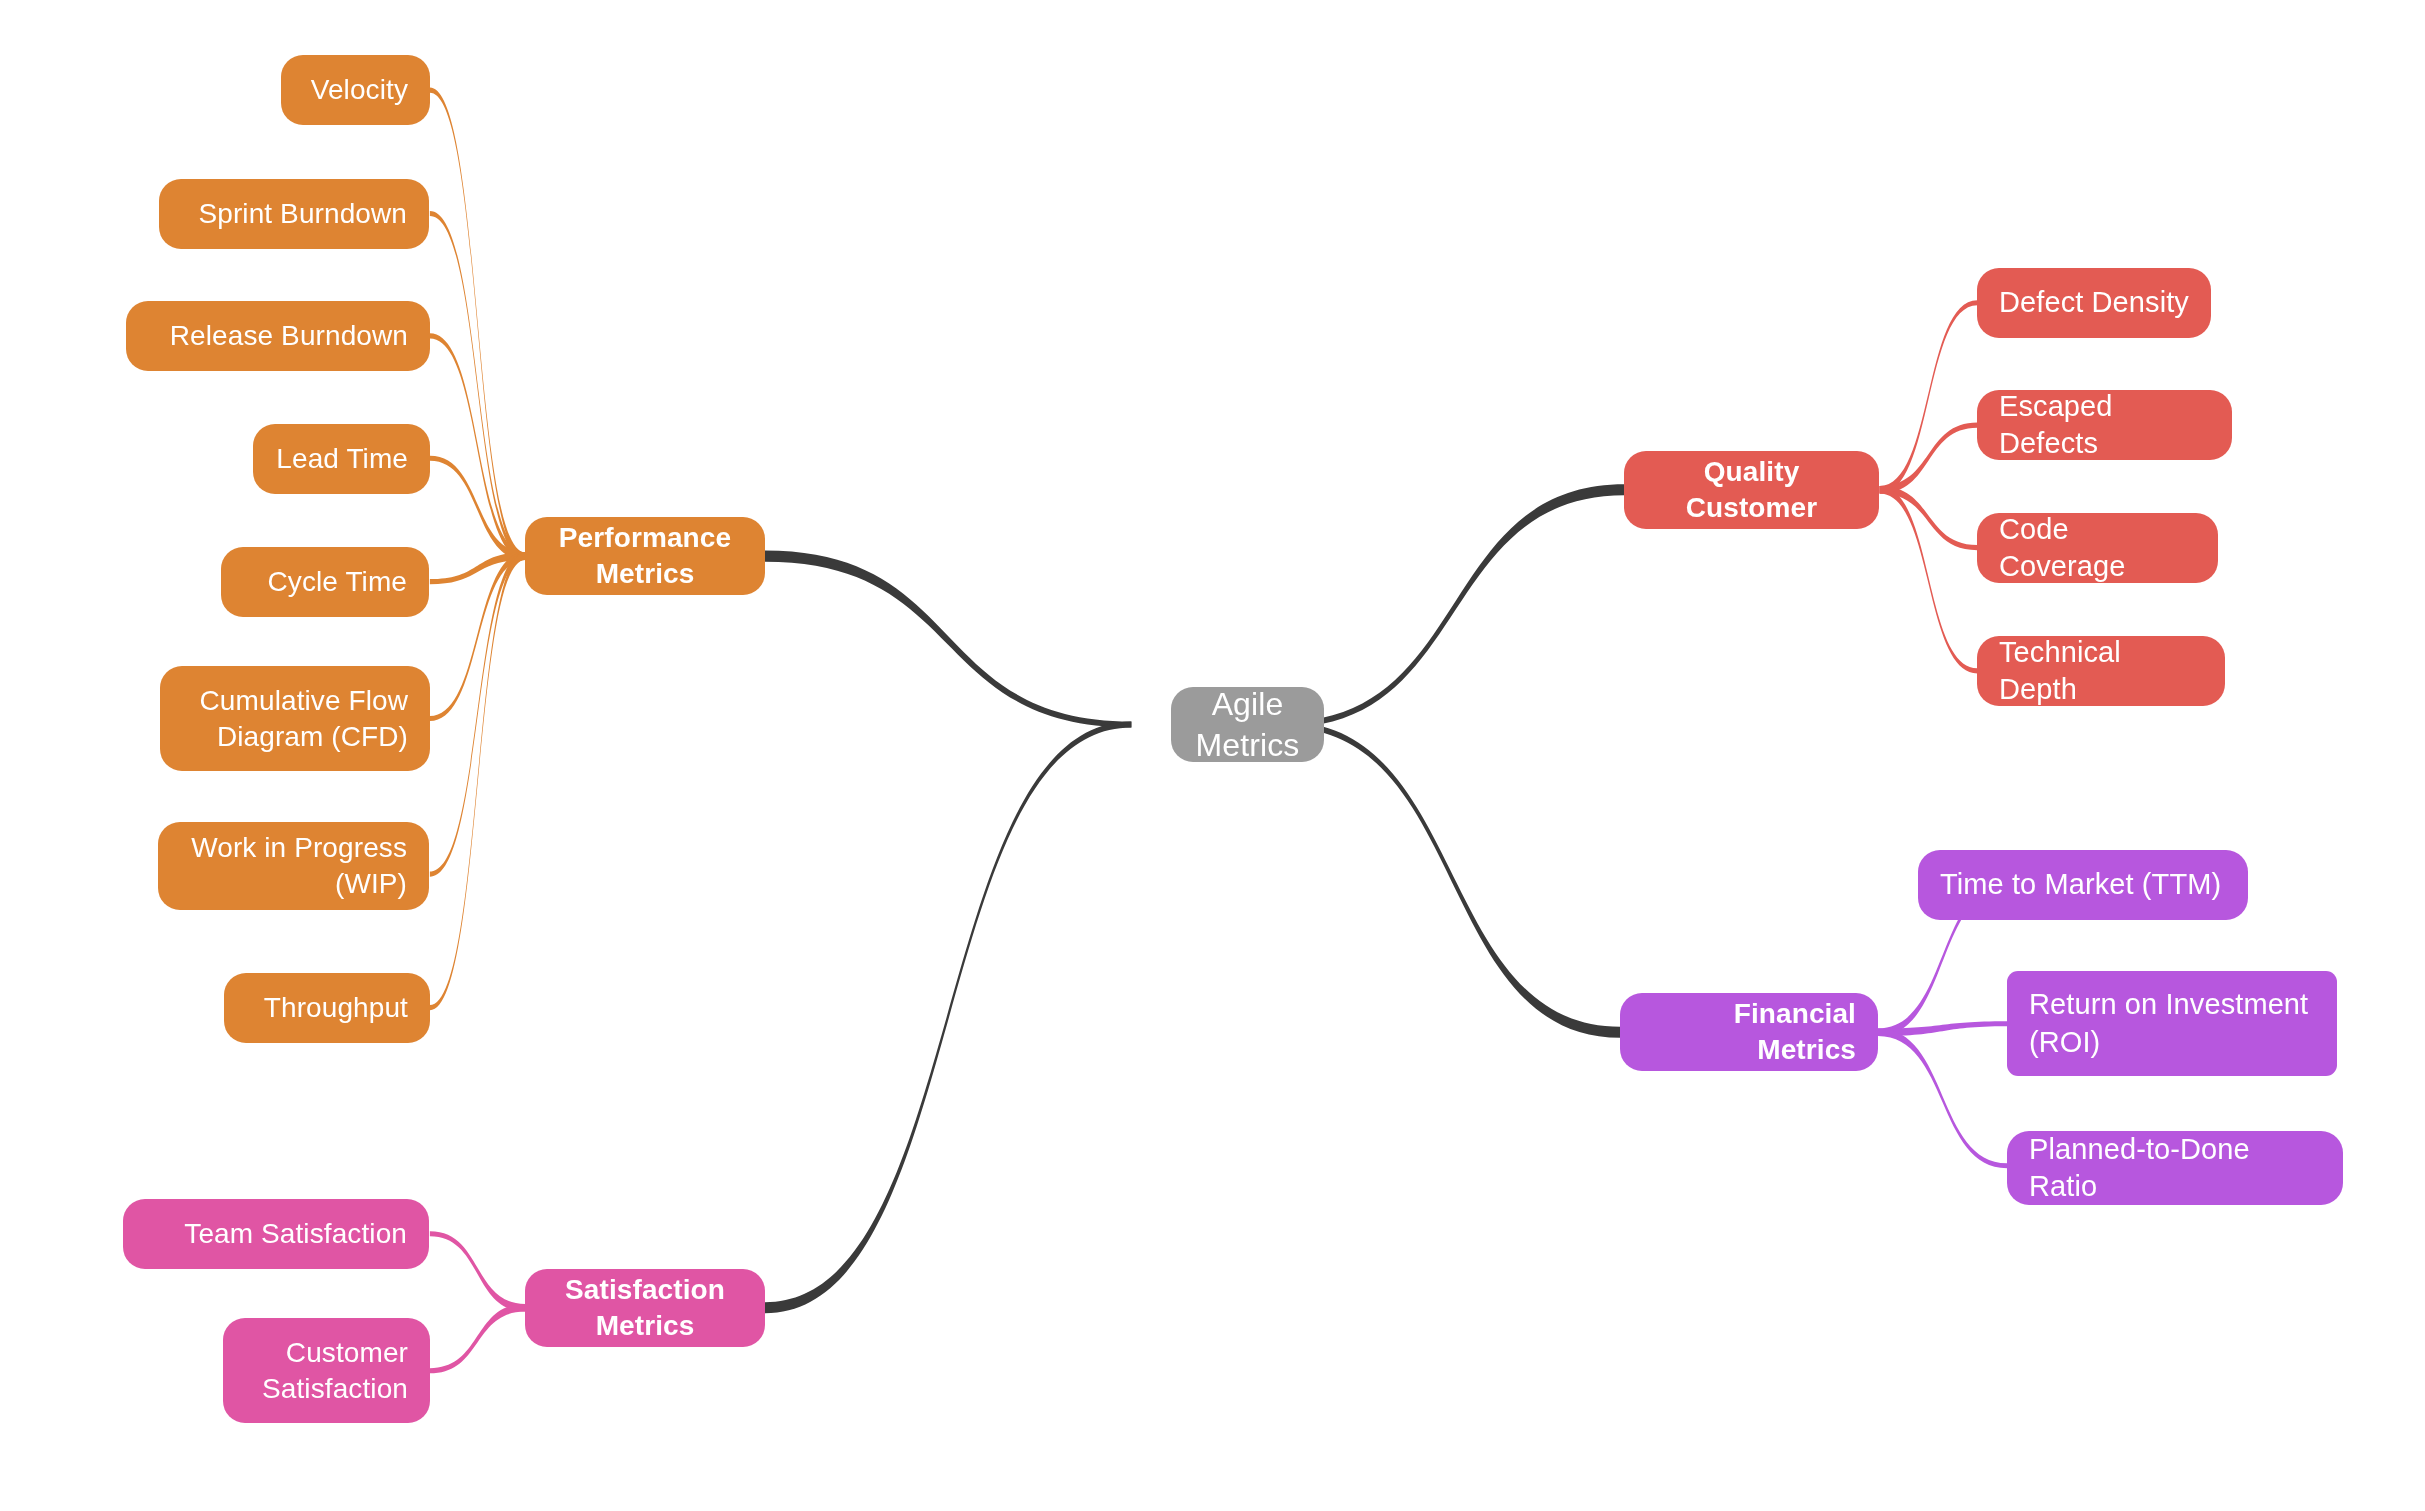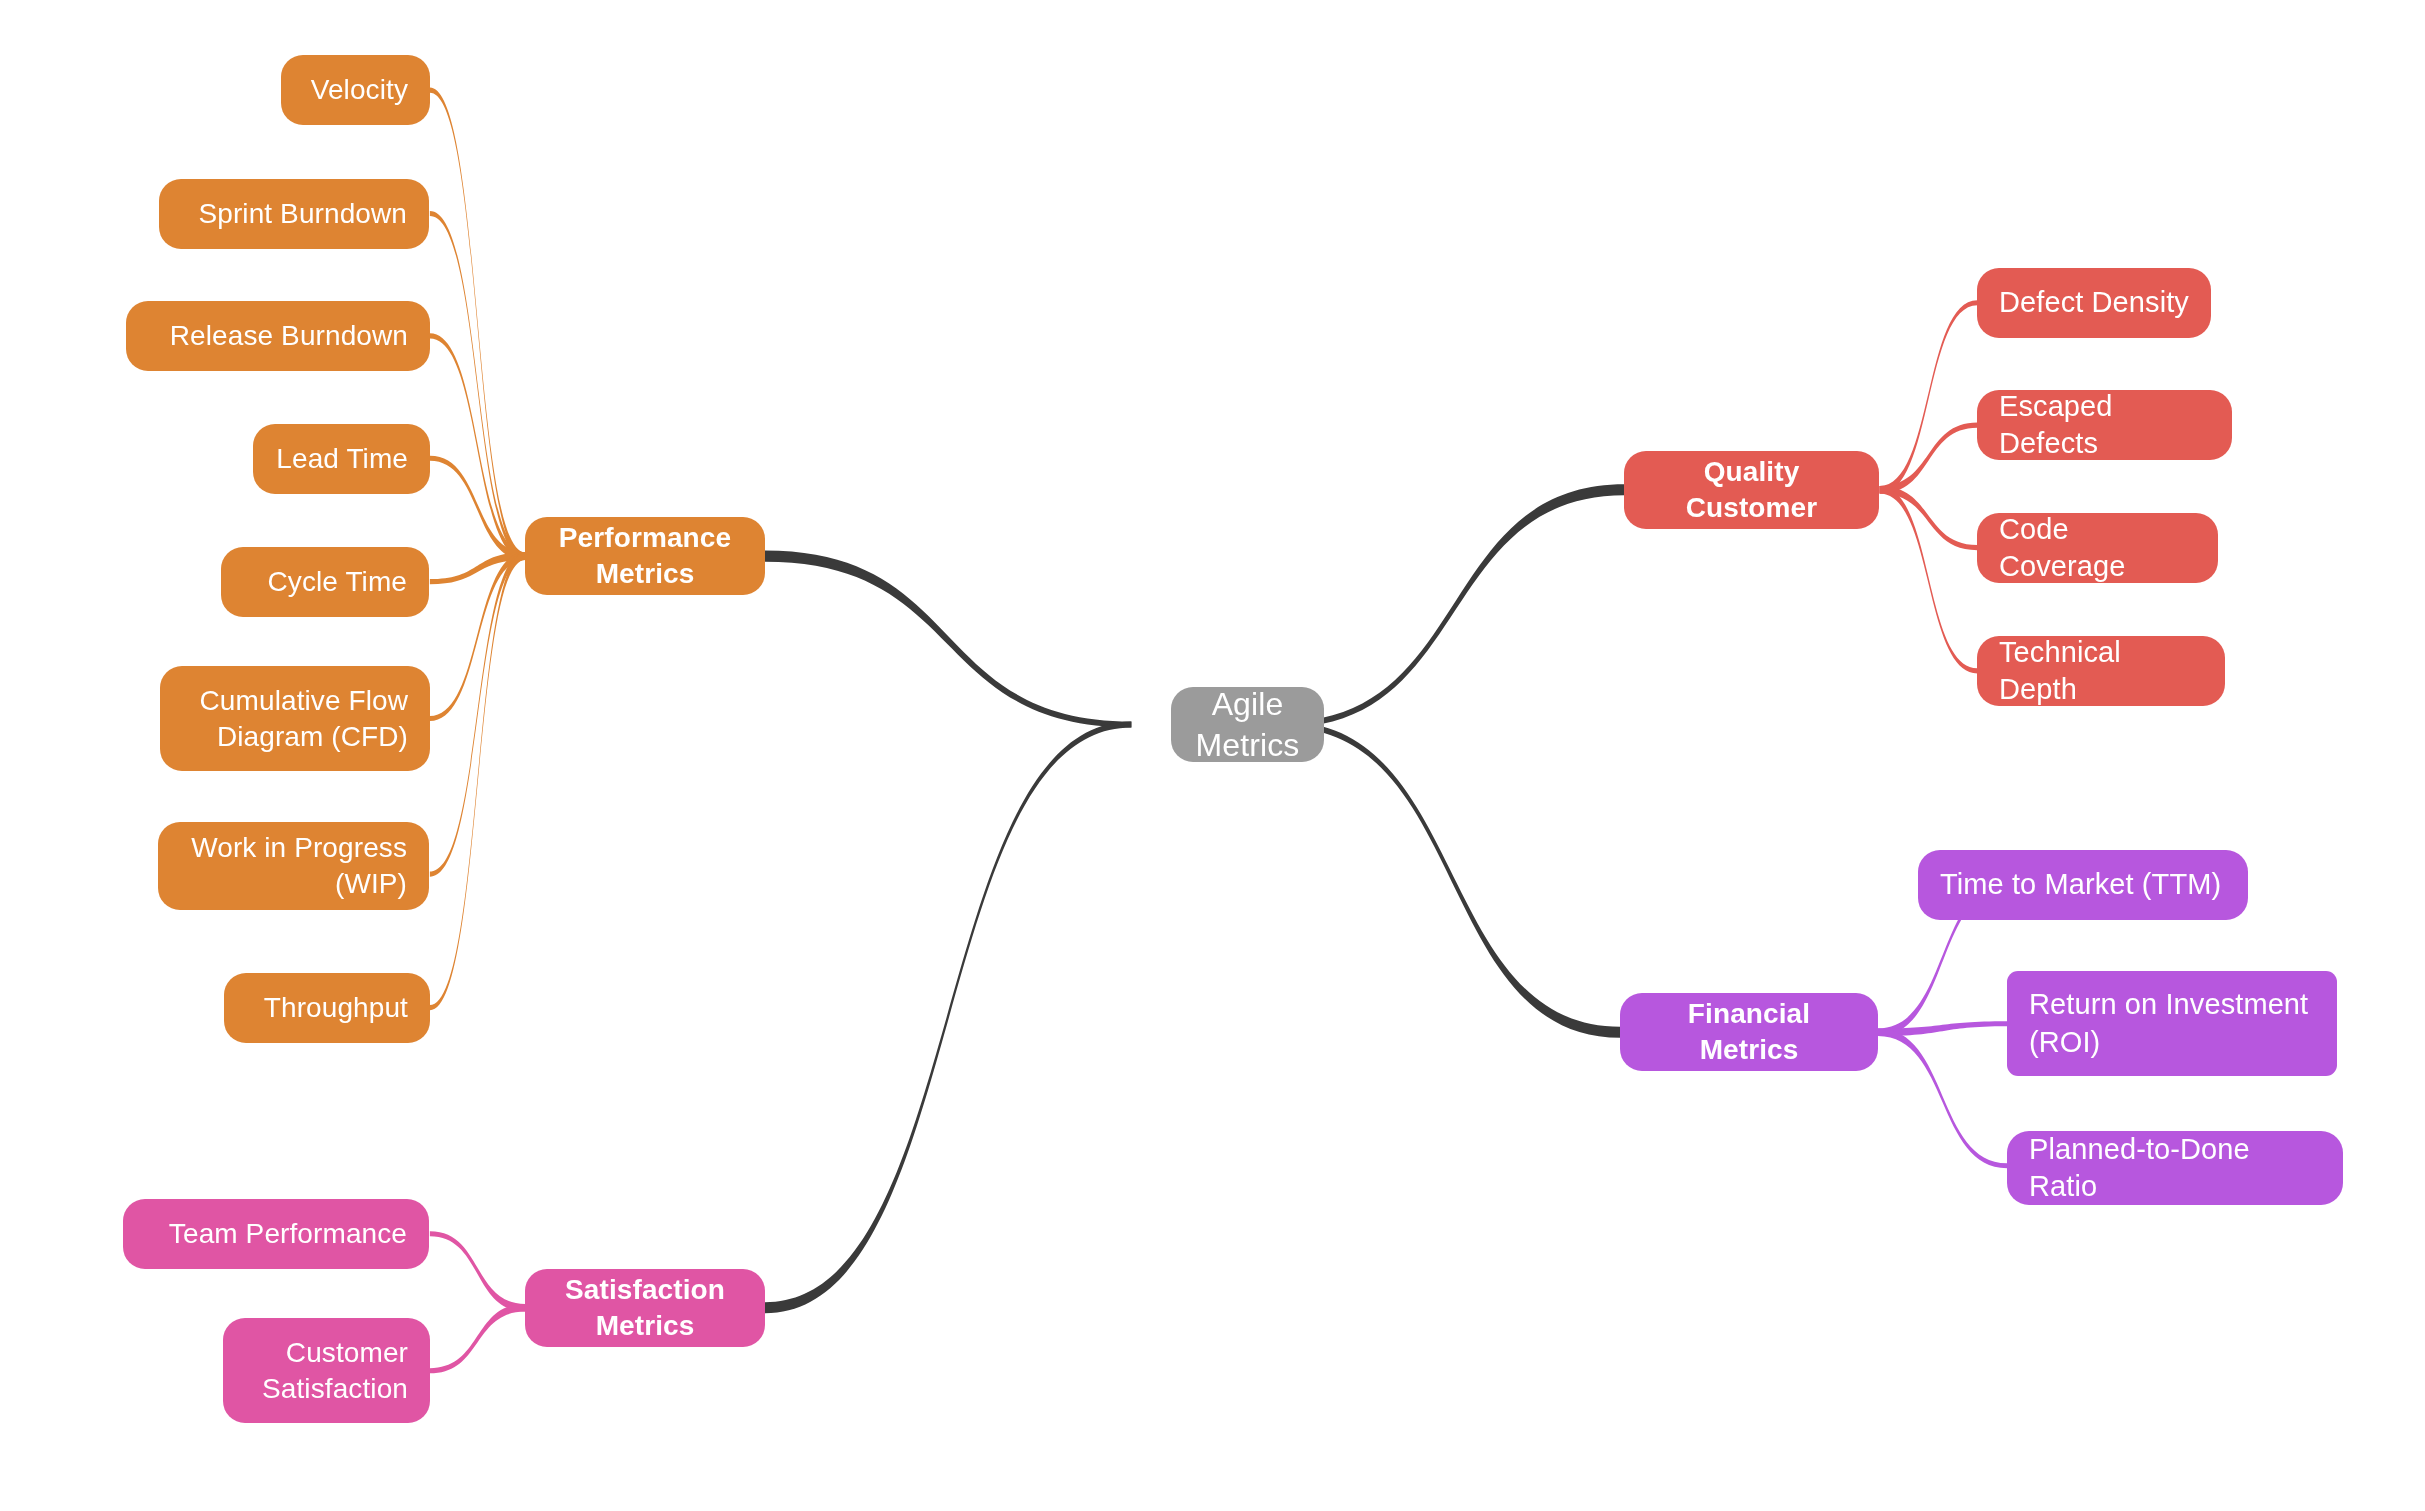--- a/index.html
+++ b/index.html
@@ -95,29 +95,29 @@
       <div class="node node-leaf-left" style="left: 159px; top: 179px; width: 270px; height: 70px; background: rgb(222, 132, 50);">Sprint Burndown</div>
       <div class="node node-leaf-left" style="left: 126px; top: 301px; width: 304px; height: 70px; background: rgb(222, 132, 50);">Release Burndown</div>
       <div class="node node-leaf-left" style="left: 253px; top: 424px; width: 177px; height: 70px; background: rgb(222, 132, 50);">Lead Time</div>
       <div class="node node-leaf-left" style="left: 221px; top: 547px; width: 208px; height: 70px; background: rgb(222, 132, 50);">Cycle Time</div>
       <div class="node node-leaf-left" style="left: 160px; top: 666px; width: 270px; height: 105px; background: rgb(222, 132, 50);">Cumulative Flow
 Diagram (CFD)</div>
       <div class="node node-leaf-left" style="left: 158px; top: 822px; width: 271px; height: 88px; background: rgb(222, 132, 50);">Work in Progress
 (WIP)</div>
       <div class="node node-leaf-left" style="left: 224px; top: 973px; width: 206px; height: 70px; background: rgb(222, 132, 50);">Throughput</div>
       <div class="node node-branch" style="left: 525px; top: 1269px; width: 240px; height: 78px; background: rgb(224, 85, 164);">Satisfaction Metrics</div>
-      <div class="node node-leaf-left" style="left: 123px; top: 1199px; width: 306px; height: 70px; background: rgb(224, 85, 164);">Team Performance</div>
+      <div class="node node-leaf-left" style="left: 123px; top: 1199px; width: 306px; height: 70px; background: rgb(224, 85, 164);">Team Satisfaction</div>
       <div class="node node-leaf-left" style="left: 223px; top: 1318px; width: 207px; height: 105px; background: rgb(224, 85, 164);">Customer
 Satisfaction</div>
       <div class="node node-branch" style="left: 1624px; top: 451px; width: 255px; height: 78px; background: rgb(227, 91, 83);">Quality Customer</div>
       <div class="node node-leaf-right" style="left: 1977px; top: 268px; width: 234px; height: 70px; background: rgb(227, 91, 83);">Defect Density</div>
       <div class="node node-leaf-right" style="left: 1977px; top: 390px; width: 255px; height: 70px; background: rgb(227, 91, 83);">Escaped Defects</div>
       <div class="node node-leaf-right" style="left: 1977px; top: 513px; width: 241px; height: 70px; background: rgb(227, 91, 83);">Code Coverage</div>
       <div class="node node-leaf-right" style="left: 1977px; top: 636px; width: 248px; height: 70px; background: rgb(227, 91, 83);">Technical Depth</div>
-      <div class="node node-branch" style="left: 1620px; top: 993px; width: 258px; height: 78px; background: rgb(183, 87, 222);">Financial Metrics</div>
+      <div class="node node-branch" style="left: 1620px; top: 993px; width: 258px; height: 78px; background: rgb(183, 87, 222); text-align: right;">Financial Metrics</div>
       <div class="node node-leaf-right" style="left: 1918px; top: 850px; width: 330px; height: 70px; background: rgb(183, 87, 222);">Time to Market (TTM)</div>
       <div class="node node-leaf-right" style="left: 2007px; top: 971px; width: 330px; height: 105px; background: rgb(183, 87, 222); border-radius: 11px;">Return on Investment
 (ROI)</div>
       <div class="node node-leaf-right" style="left: 2007px; top: 1131px; width: 336px; height: 74px; background: rgb(183, 87, 222);">Planned-to-Done Ratio</div>
       <div class="node node-root" style="left: 1131px; top: 687px; width: 153px; height: 75px; background: rgb(155, 155, 155); margin-left: 40px;">Agile Metrics</div>
     </div>
 </div>
 
 
 </body></html>

